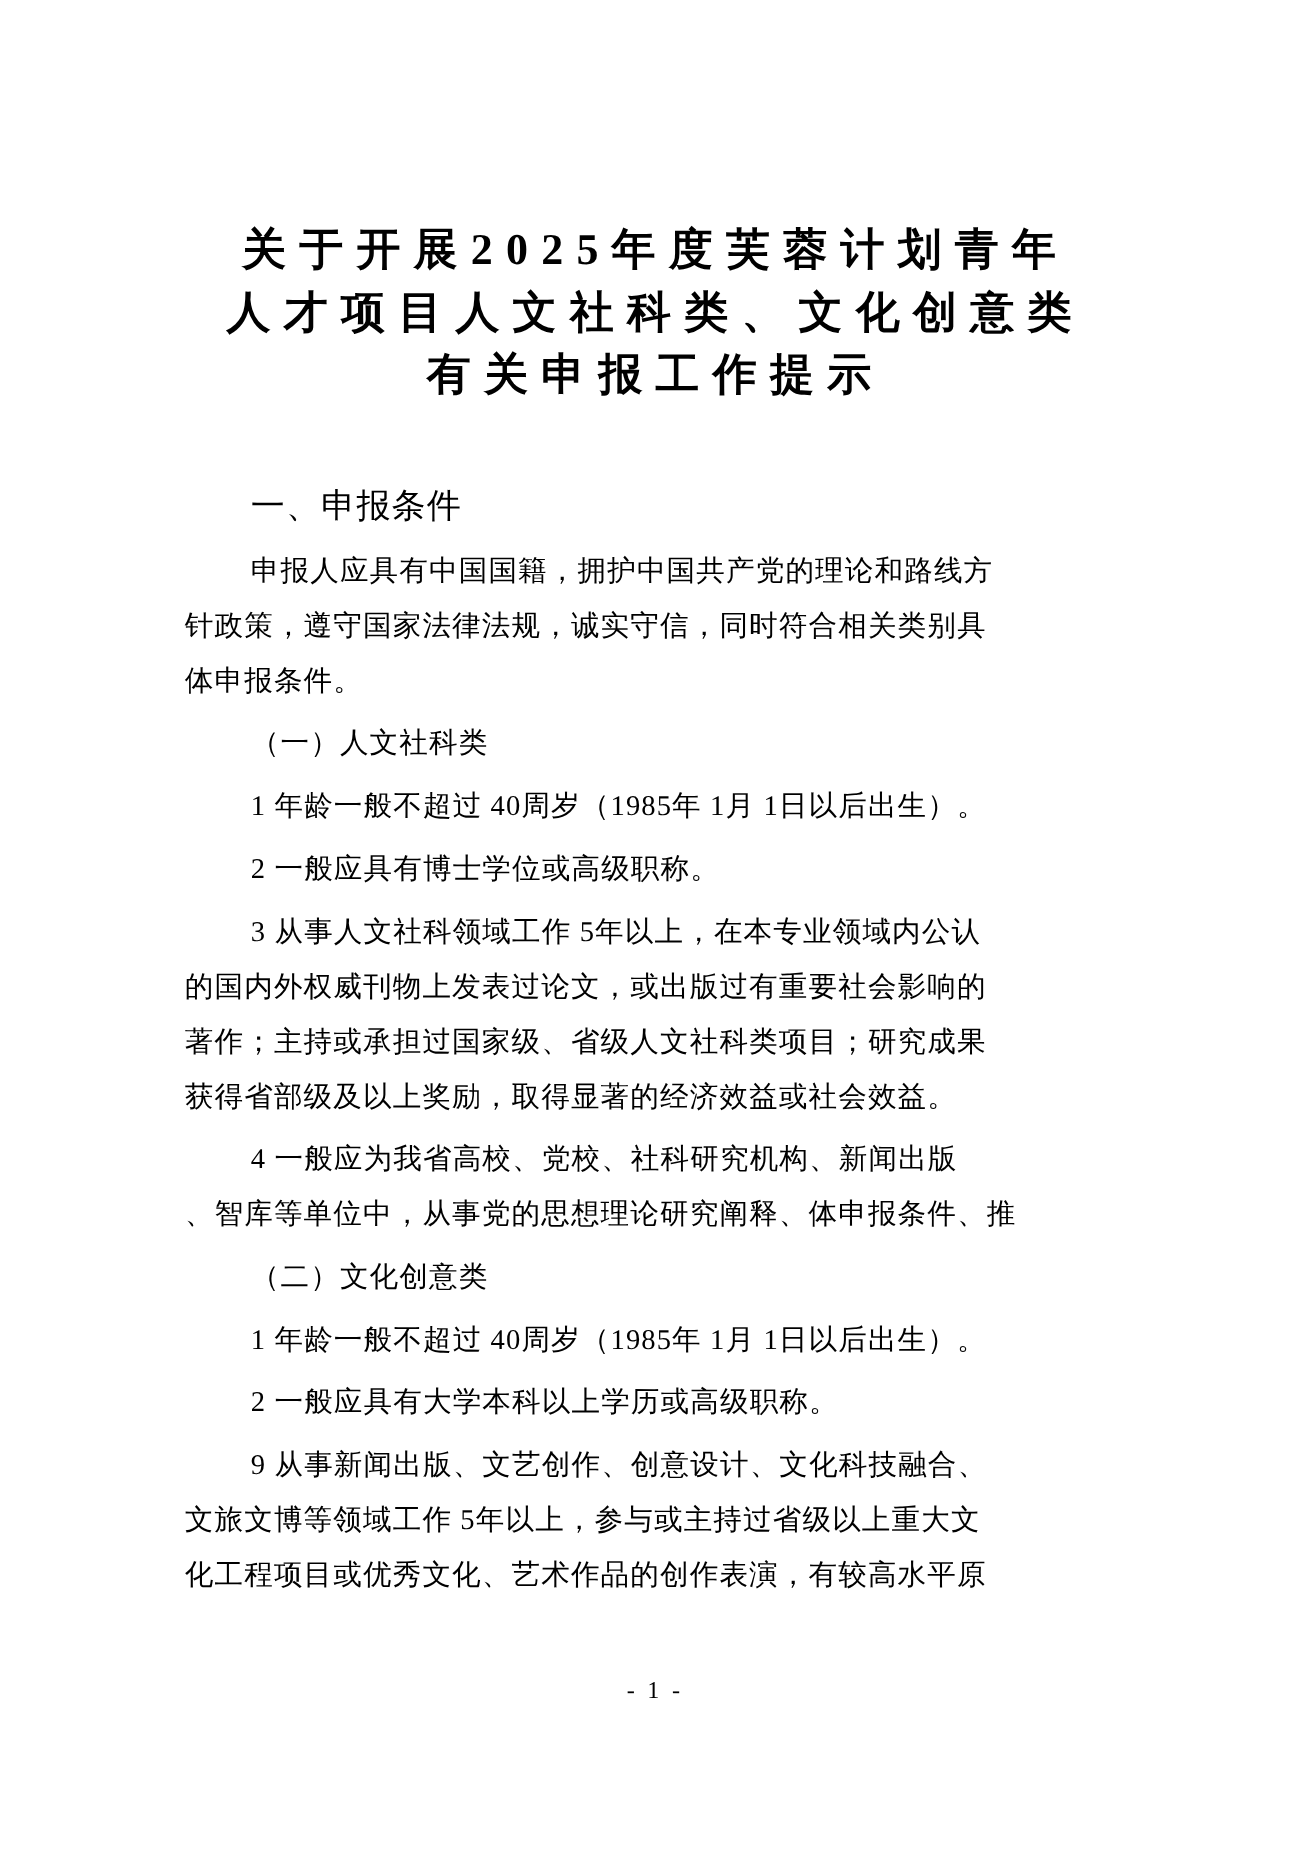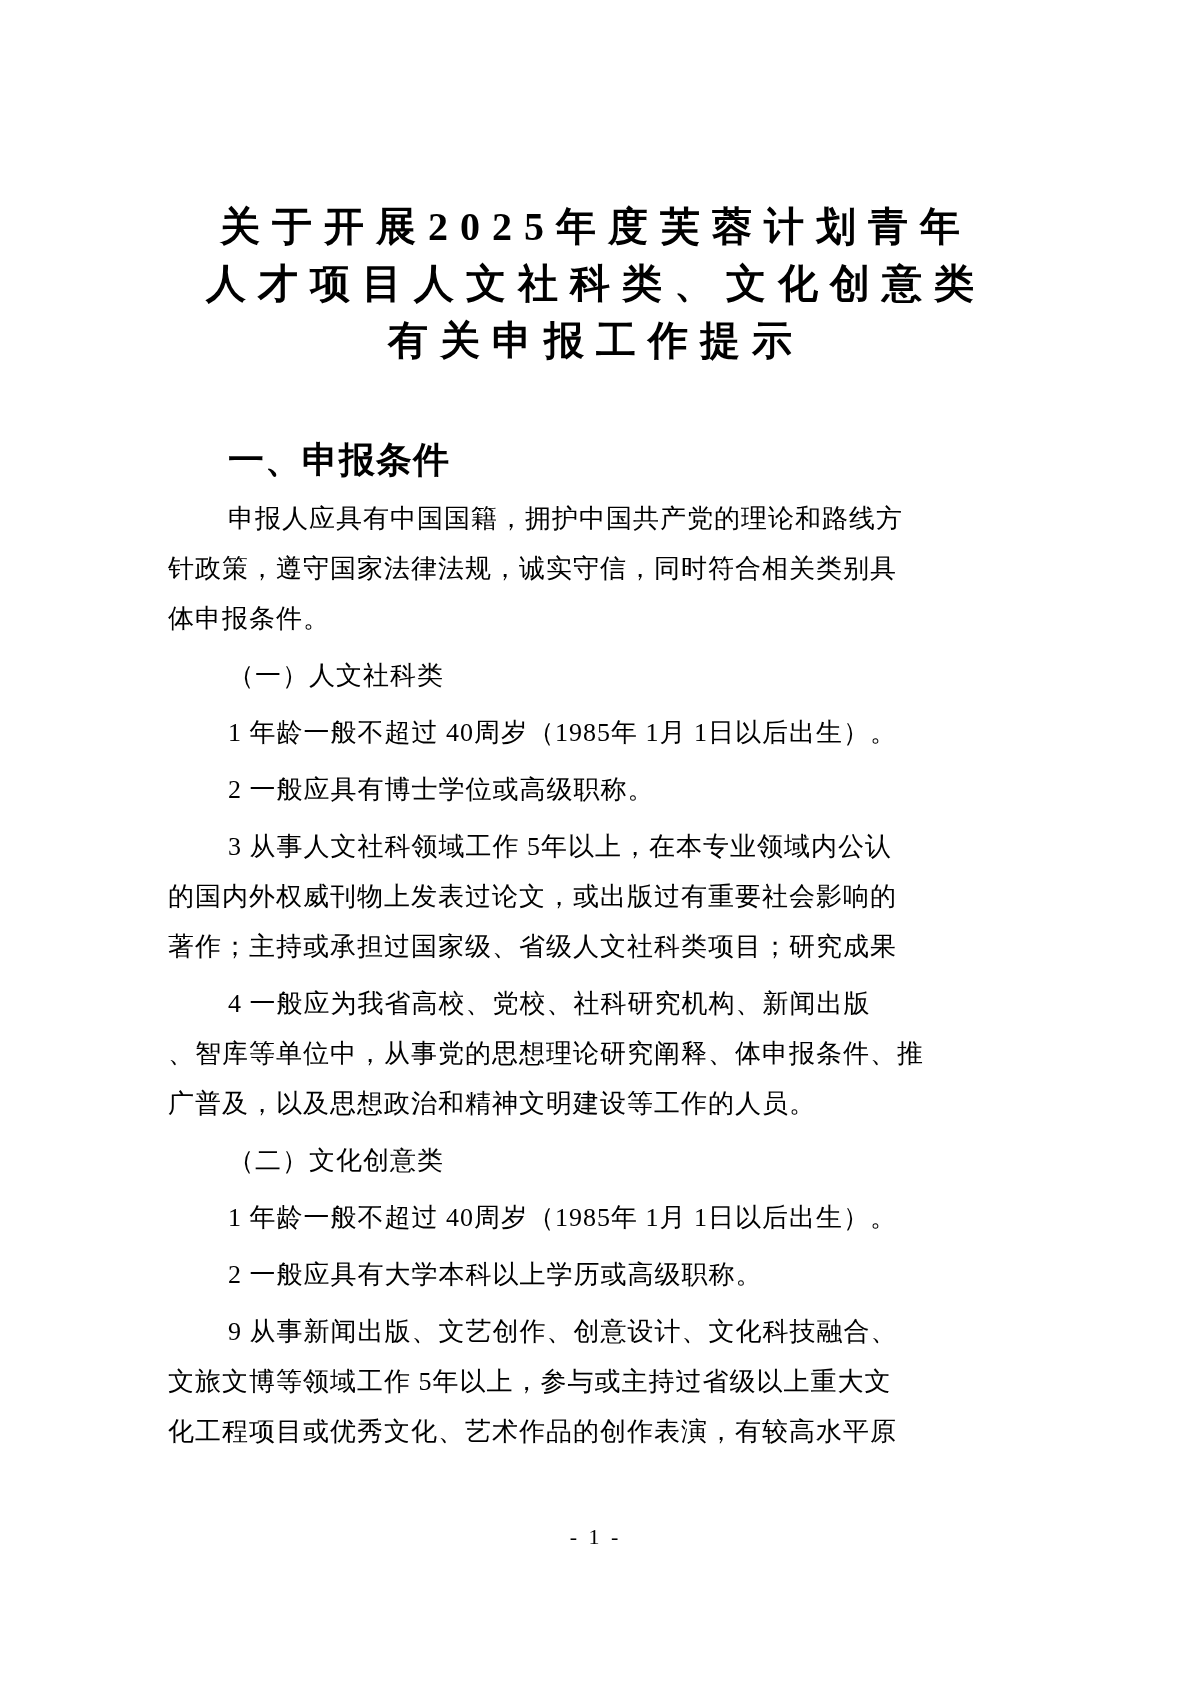--- a/index.html
+++ b/index.html
@@ -44,22 +44,22 @@
     font-size: 26px;
     line-height: 50px;
     letter-spacing: 1px;
     white-space: nowrap;
   }
   .block .line.indent {
     text-indent: 60px;
   }
   .block.section-heading .line {
     font-family: "Liberation Sans", "DejaVu Sans", sans-serif;
-    font-weight: 700;
-    font-size: 36px;
+    font-weight: 400;
+    font-size: 31px;
     letter-spacing: 1px;
   }
   .block.section-heading {
     margin-bottom: 9px;
   }
   .page-footer {
     position: absolute;
     left: 0;
     right: 0;
     top: 1524px;
@@ -94,25 +94,25 @@
         <div class="block body">
           <div class="line indent">1 年龄一般不超过 40周岁（1985年 1月 1日以后出生）。</div>
         </div>
         <div class="block body">
           <div class="line indent">2 一般应具有博士学位或高级职称。</div>
         </div>
         <div class="block body">
           <div class="line indent">3 从事人文社科领域工作 5年以上，在本专业领域内公认</div>
           <div class="line">的国内外权威刊物上发表过论文，或出版过有重要社会影响的</div>
           <div class="line">著作；主持或承担过国家级、省级人文社科类项目；研究成果</div>
+          <div class="line">获得省部级及以上奖励，取得显著的经济效益或社会效益。</div>
         </div>
         <div class="block body">
           <div class="line indent">4 一般应为我省高校、党校、社科研究机构、新闻出版</div>
           <div class="line">、智库等单位中，从事党的思想理论研究阐释、体申报条件、推</div>
-          <div class="line">广普及，以及思想政治和精神文明建设等工作的人员。</div>
         </div>
         <div class="block body">
           <div class="line indent">（二）文化创意类</div>
         </div>
         <div class="block body">
           <div class="line indent">1 年龄一般不超过 40周岁（1985年 1月 1日以后出生）。</div>
         </div>
         <div class="block body">
           <div class="line indent">2 一般应具有大学本科以上学历或高级职称。</div>
         </div>

